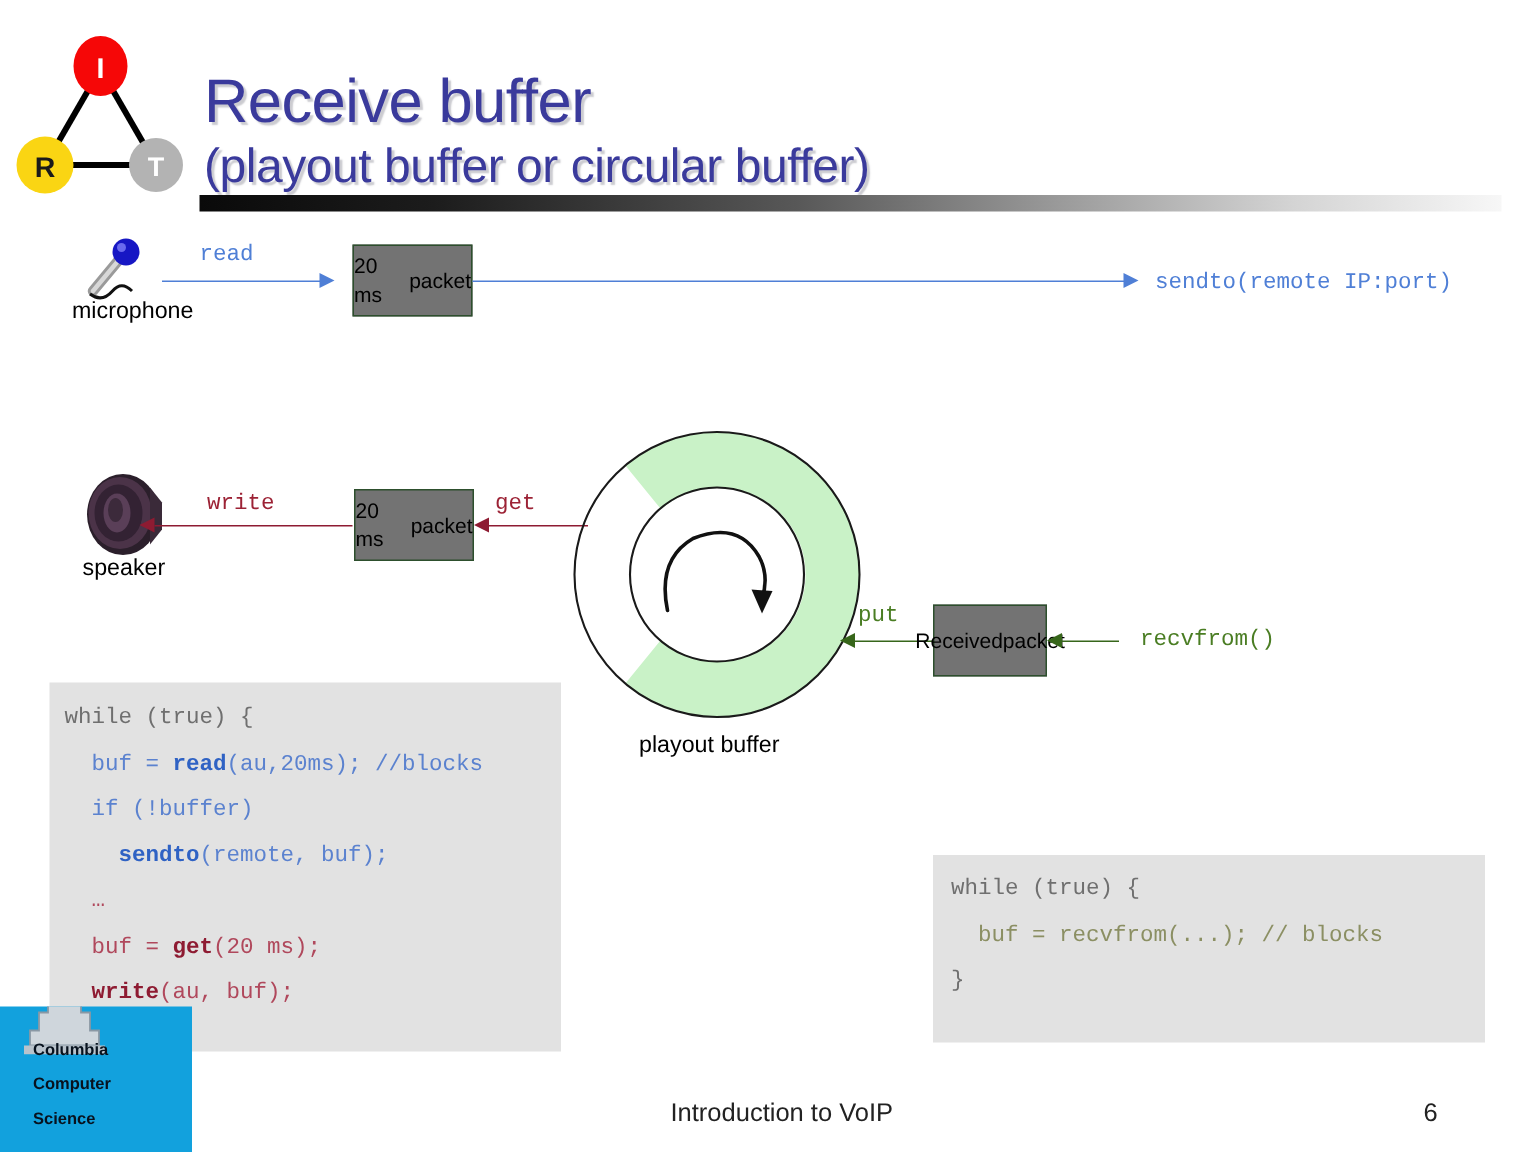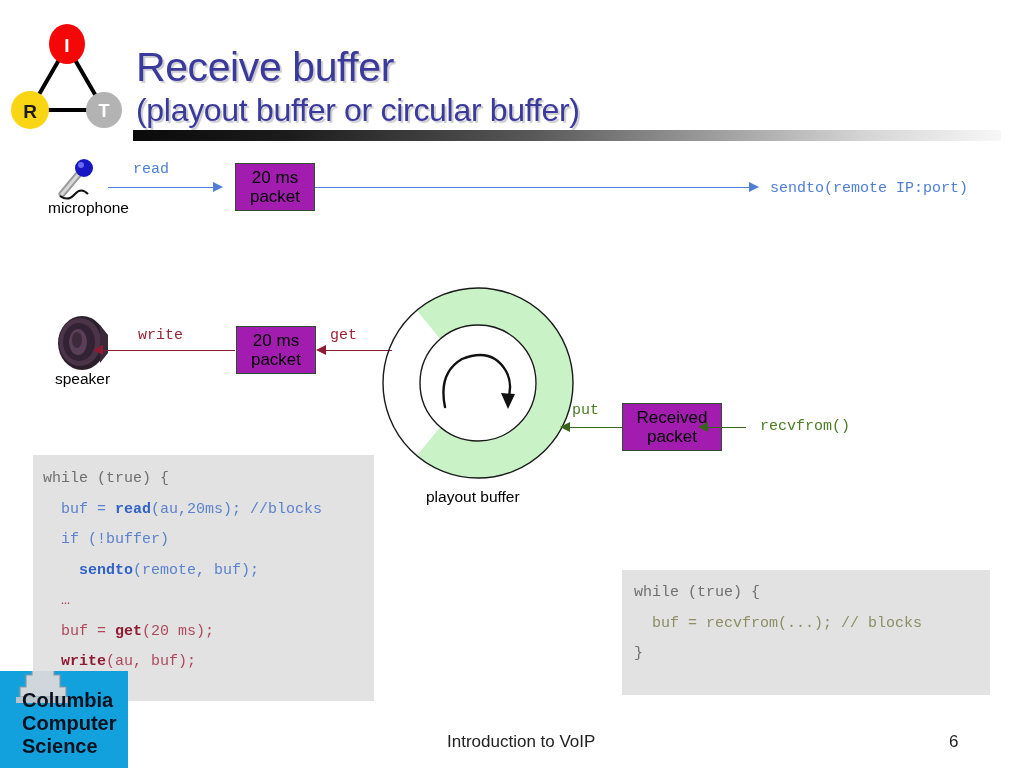--- a/index.html
+++ b/index.html
@@ -76,28 +76,28 @@
   .dev-caption {
     position: absolute;
     font-size: 15.5px;
     color: #000;
     white-space: nowrap;
   }
 
   
   .pkt-box {
     position: absolute;
-    background: #a21caf;
+    background: #737373;
     border: 1.6px solid #2d4f2d;
     box-sizing: border-box;
     display: flex;
-    flex-direction: column;
+    flex-direction: row;
     align-items: center;
     justify-content: center;
-    font-size: 17px;
+    font-size: 14px;
     color: #000;
     line-height: 19px;
   }
 
   
   .arrow-line {
     position: absolute;
     height: 0;
     border-top-width: 1.6px;
     border-top-style: solid;
@@ -189,21 +189,21 @@
     top: 671px;
     width: 128px;
     height: 97px;
     background: #12a1dd;
     overflow: hidden;
   }
   .cu-text {
     position: absolute;
     left: 22px;
     top: 18px;
-    font-size: 20px;
+    font-size: 11px;
     line-height: 23px;
     color: #08121e;
     font-weight: bold;
     font-family: "Liberation Sans", sans-serif;
   }
 </style>
 </head>
 <body>
 
 <div class="slide">
@@ -296,21 +296,21 @@
       <path d="M 119 106 L 126 122 L 133 107 Z" fill="#111"></path>
     </svg>
   </div>
   <div class="buffer-caption">playout buffer</div>
 
   <div class="mono lbl-green" style="position:absolute;left:572px;top:402px;">put</div>
 
   <div class="arrow-line" style="left:570px;top:427px;width:52px;border-top-color:#37661b;"></div>
   <div class="arrow-head ah-left" style="left:560px;top:421.5px;border-right-color:#37661b;"></div>
 
-  <div class="pkt-box" style="left:622px;top:403px;width:100px;height:48px;">
+  <div class="pkt-box" style="left:622px;top:403px;width:76px;height:48px;">
     <div>Received</div>
     <div>packet</div>
   </div>
 
   <div class="arrow-line" style="left:708px;top:427px;width:38px;border-top-color:#37661b;"></div>
   <div class="arrow-head ah-left" style="left:698px;top:421.5px;border-right-color:#37661b;"></div>
 
   <div class="mono lbl-green" style="position:absolute;left:760px;top:418px;">recvfrom()</div>
 
   <div class="code-block" id="code-left">

